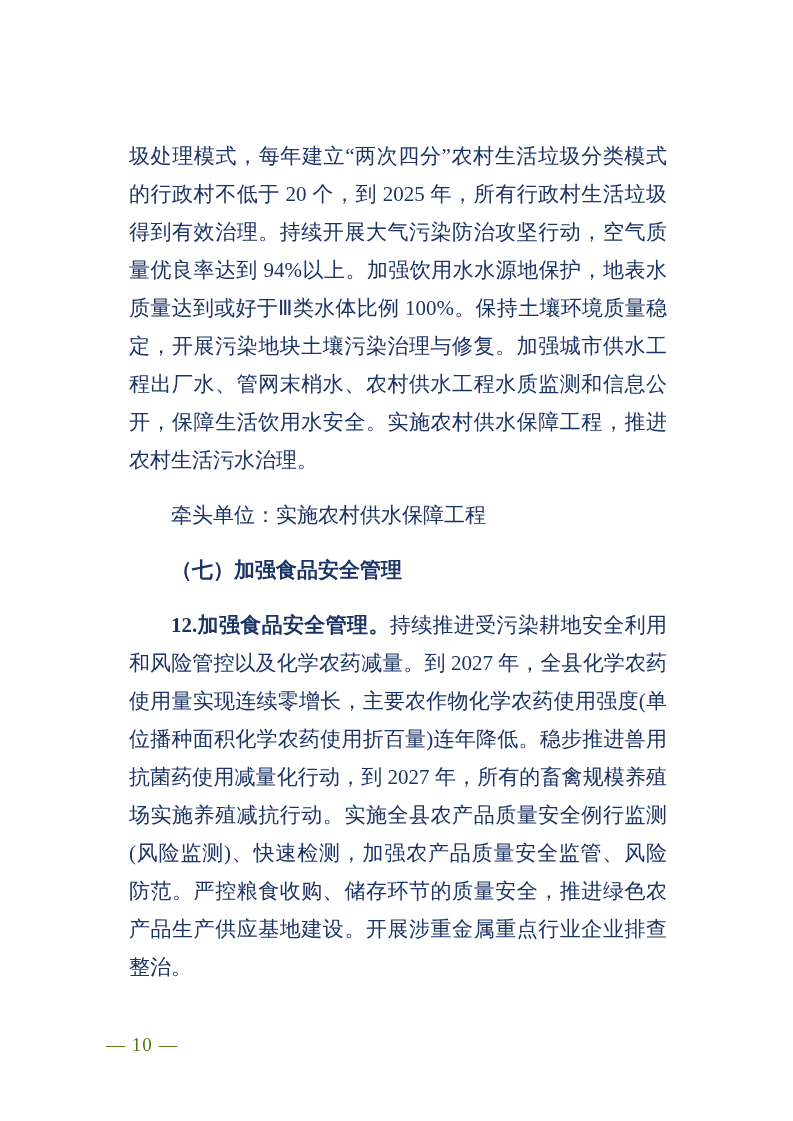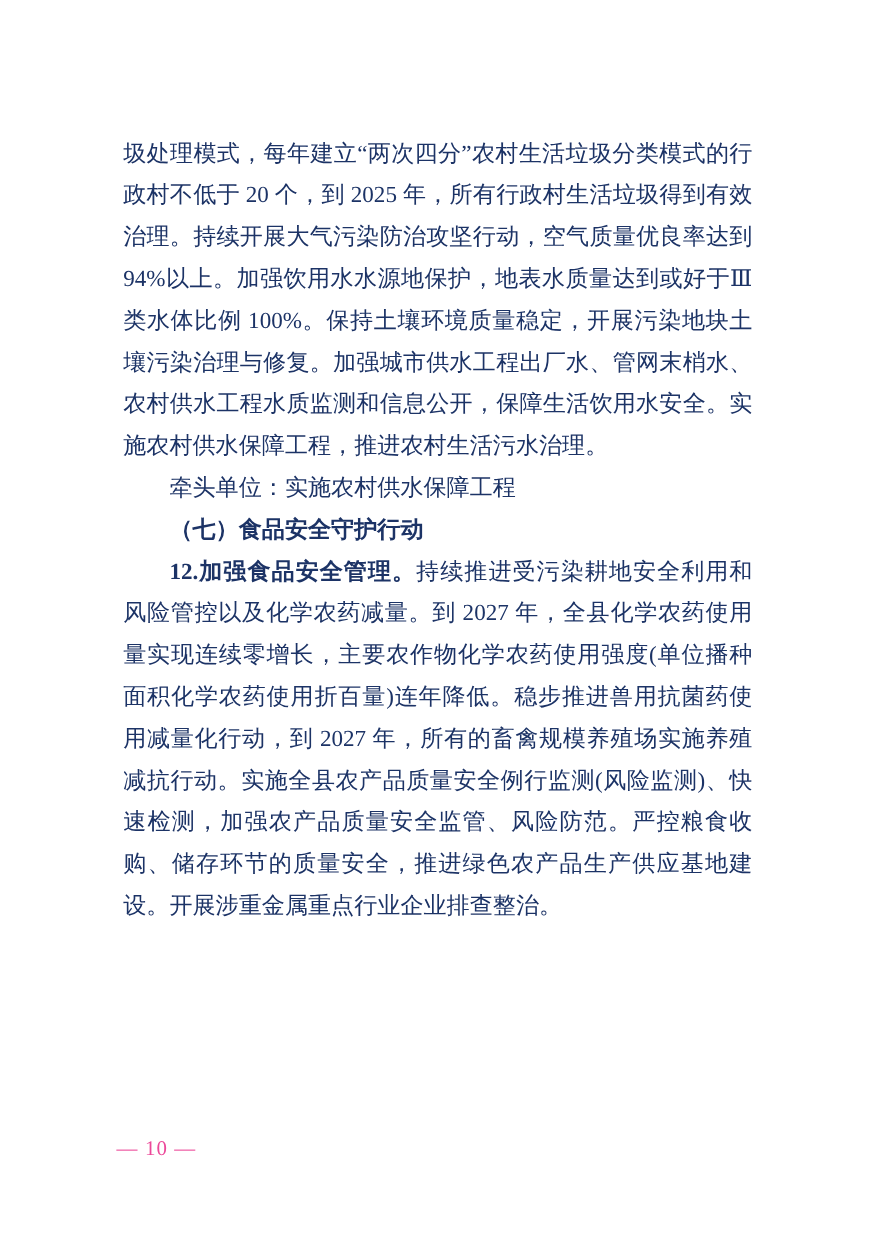--- a/index.html
+++ b/index.html
@@ -19,52 +19,53 @@
   .body-text {
     position: absolute;
     left: 112px;
     top: 120px;
     width: 572px;
     font-size: 21px;
     line-height: 38px;
     text-align: justify;
   }
   .body-text p {
-    margin: 0;
+    margin: 17px;
     padding: 0;
+    font-family: Liberation Serif, serif;
   }
   .indent {
     text-indent: 42px;
   }
   .bold {
     font-weight: bold;
   }
   .page-number {
     position: absolute;
     left: 106px;
     top: 1032px;
     font-size: 19px;
     line-height: 26px;
     letter-spacing: 1px;
-    color: #ec4899;
+    color: #4d7c0f;
   }
 </style>
 </head>
 <body>
 
 <div class="page">
 
   <div class="body-text">
 
     <p class="para">圾处理模式，每年建立“两次四分”农村生活垃圾分类模式的行政村不低于 20 个，到 2025 年，所有行政村生活垃圾得到有效治理。持续开展大气污染防治攻坚行动，空气质量优良率达到 94%以上。加强饮用水水源地保护，地表水质量达到或好于Ⅲ类水体比例 100%。保持土壤环境质量稳定，开展污染地块土壤污染治理与修复。加强城市供水工程出厂水、管网末梢水、农村供水工程水质监测和信息公开，保障生活饮用水安全。实施农村供水保障工程，推进农村生活污水治理。</p>
 
     <p class="para indent"><span>牵头单位：</span><span>实施农村供水保障工程</span></p>
 
 
-    <p class="para indent bold">（七）食品安全守护行动</p>
+    <p class="para indent bold">（七）加强食品安全管理</p>
 
     <p class="para indent"><span class="bold">12.加强食品安全管理。</span><span>持续推进受污染耕地安全利用和风险管控以及化学农药减量。到 2027 年，全县化学农药使用量实现连续零增长，主要农作物化学农药使用强度(单位播种面积化学农药使用折百量)连年降低。稳步推进兽用抗菌药使用减量化行动，到 2027 年，所有的畜禽规模养殖场实施养殖减抗行动。实施全县农产品质量安全例行监测(风险监测)、快速检测，加强农产品质量安全监管、风险防范。严控粮食收购、储存环节的质量安全，推进绿色农产品生产供应基地建设。开展涉重金属重点行业企业排查整治。</span></p>
 
 
 
   </div>
 
   <div class="page-number">— 10 —</div>
 
 </div>

